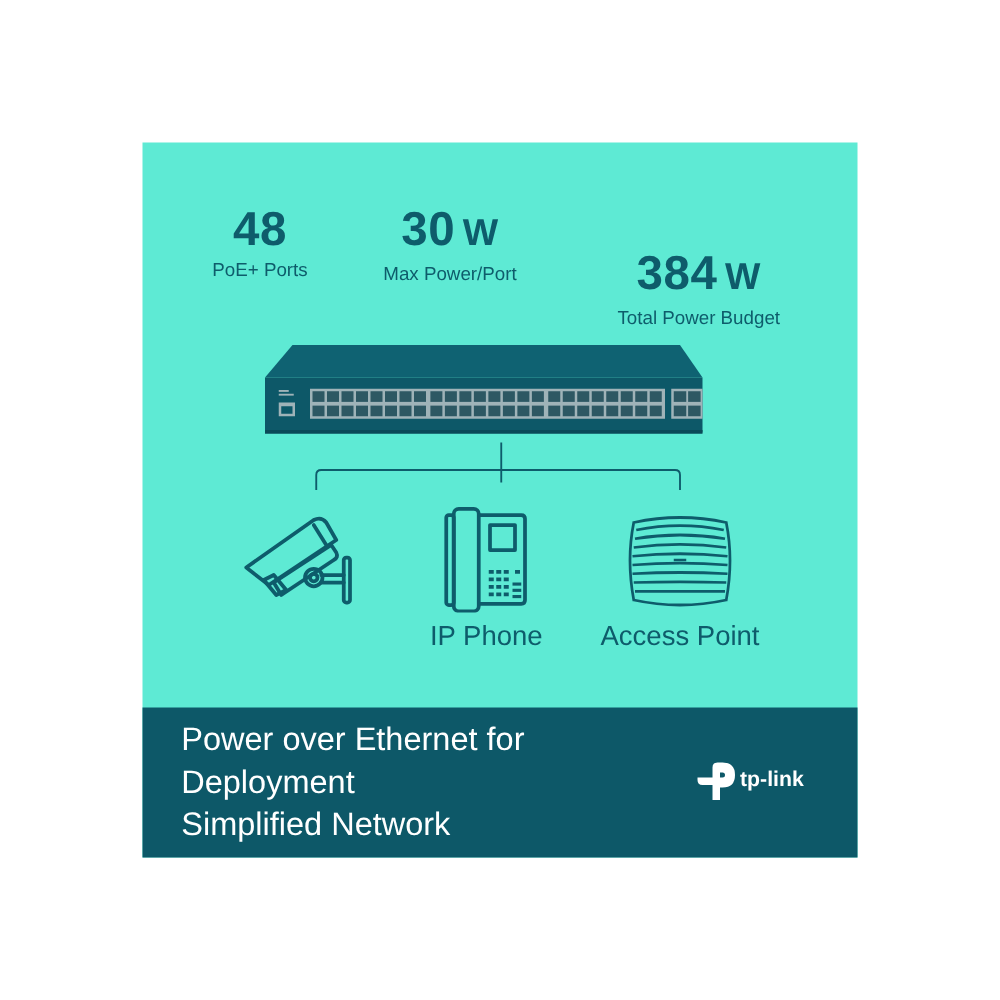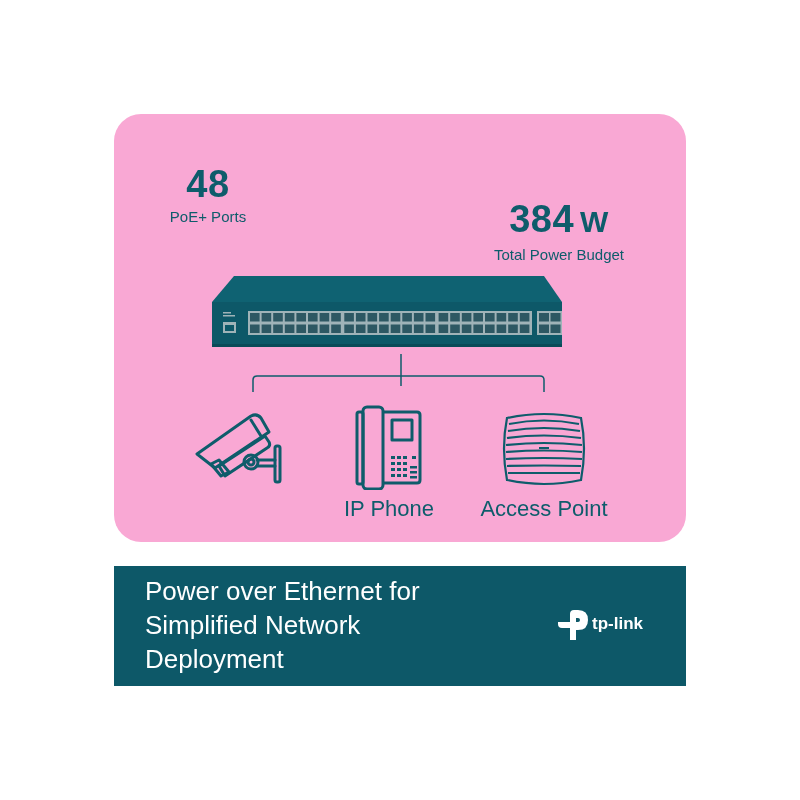--- a/index.html
+++ b/index.html
@@ -1,22 +1,21 @@
 <!DOCTYPE html>
 <html><head>
   <meta charset="utf-8">
   <style>
     * { margin: 0; padding: 0; box-sizing: border-box; }
     html, body { width: 800px; height: 800px; background: #ffffff; overflow: hidden; }
     body { position: relative; font-family: "Liberation Sans", sans-serif; }
 
     .panel {
-      position: absolute; left: 114px; top: 114px; width: 572px; height: 428px;
-      background: #f9a8d4;
-      border-radius: 27px;
+      position: absolute; left: 114px; top: 114px; width: 572px; height: 572px;
+      background: #5eead4;
     }
     .stats {
       position: absolute; top: 48px; left: 0; width: 572px; height: 80px;
     }
     .stat { position: absolute; top: 0; text-align: center; color: #0e5c6b; }
     .stat .value { font-size: 38px; font-weight: bold; line-height: 44px; letter-spacing: 0.5px; }
     .stat .value .unit { font-size: 30px; font-weight: bold; margin-left: 6px; }
     .stat .label { font-size: 15px; line-height: 22px; margin-top: 0px; color: #0e5c6b; }
     .stat-1 { left: 38px; width: 112px; }
     .stat-2 { left: 170px; width: 152px; }
@@ -48,20 +47,24 @@
   </style>
 </head>
 <body>
 
 <div class="panel">
 
   <div class="stats">
     <div class="stat stat-1">
       <div class="value"><span>48</span></div>
       <div class="label">PoE+ Ports</div>
+    </div>
+    <div class="stat stat-2">
+      <div class="value"><span>30</span><span class="unit">W</span></div>
+      <div class="label">Max Power/Port</div>
     </div>
     <div class="stat stat-3">
       <div class="value"><span>384</span><span class="unit">W</span></div>
       <div class="label">Total Power Budget</div>
     </div>
   </div>
 
   <svg class="switch" viewBox="0 0 352 74" width="352" height="74">
     <polygon points="22,2 332,2 350,28 0,28" fill="#0f6272"></polygon>
     <rect x="0" y="28" width="350" height="44" fill="#0d5868"></rect>
@@ -195,22 +198,22 @@
         <rect x="56" y="67" width="7" height="2.5"></rect>
         <rect x="56" y="72" width="7" height="2.5"></rect>
       </g>
     </svg>
     <div class="dlabel">IP Phone</div>
   </div>
 
   <div class="banner">
     <div class="headline">
       <div>Power over Ethernet for</div>
+      <div>Deployment</div>
       <div>Simplified Network</div>
-      <div>Deployment</div>
     </div>
     <div class="logo">
       <svg width="34" height="34" viewBox="0 0 34 34" style="position:absolute;left:0;top:0;">
         <path d="M14,6 Q14,2 18,2 L22,2 Q32,2 32,12 Q32,22 22,22 L20,22 L20,14 L22,14 Q24,14 24,12 Q24,10 22,10 L20,10 L20,32 L14,32 L14,20 L6,20 Q2,20 2,16 L2,14 L14,14 Z" fill="#ffffff"></path>
       </svg>
       <div class="brand-text">tp-link</div>
     </div>
   </div>
 </div>
 

